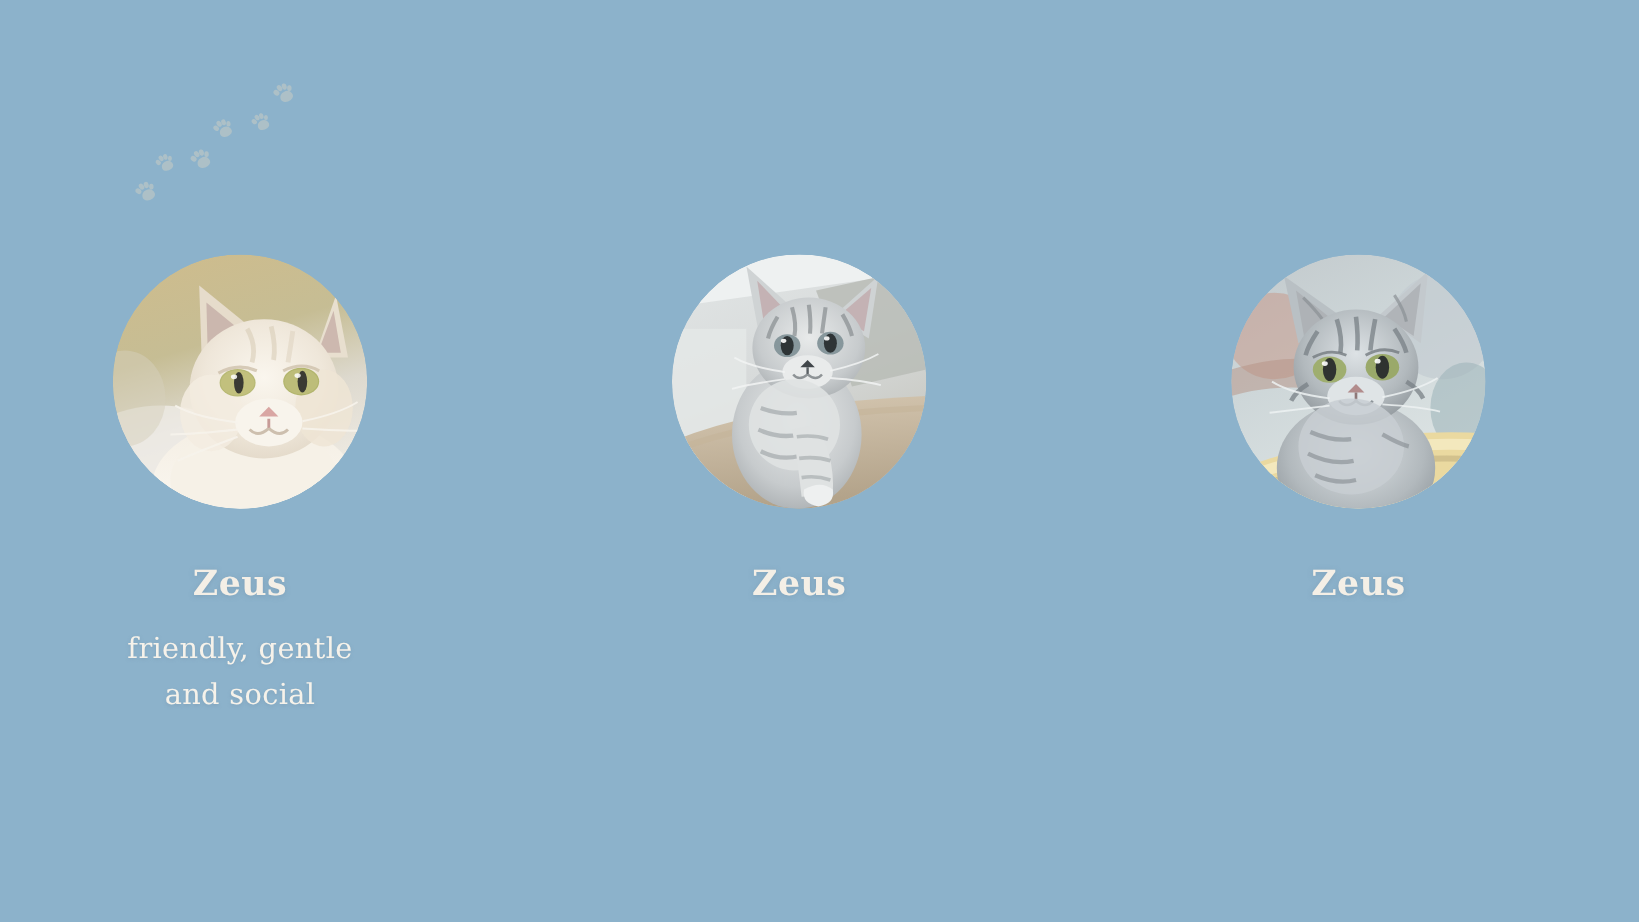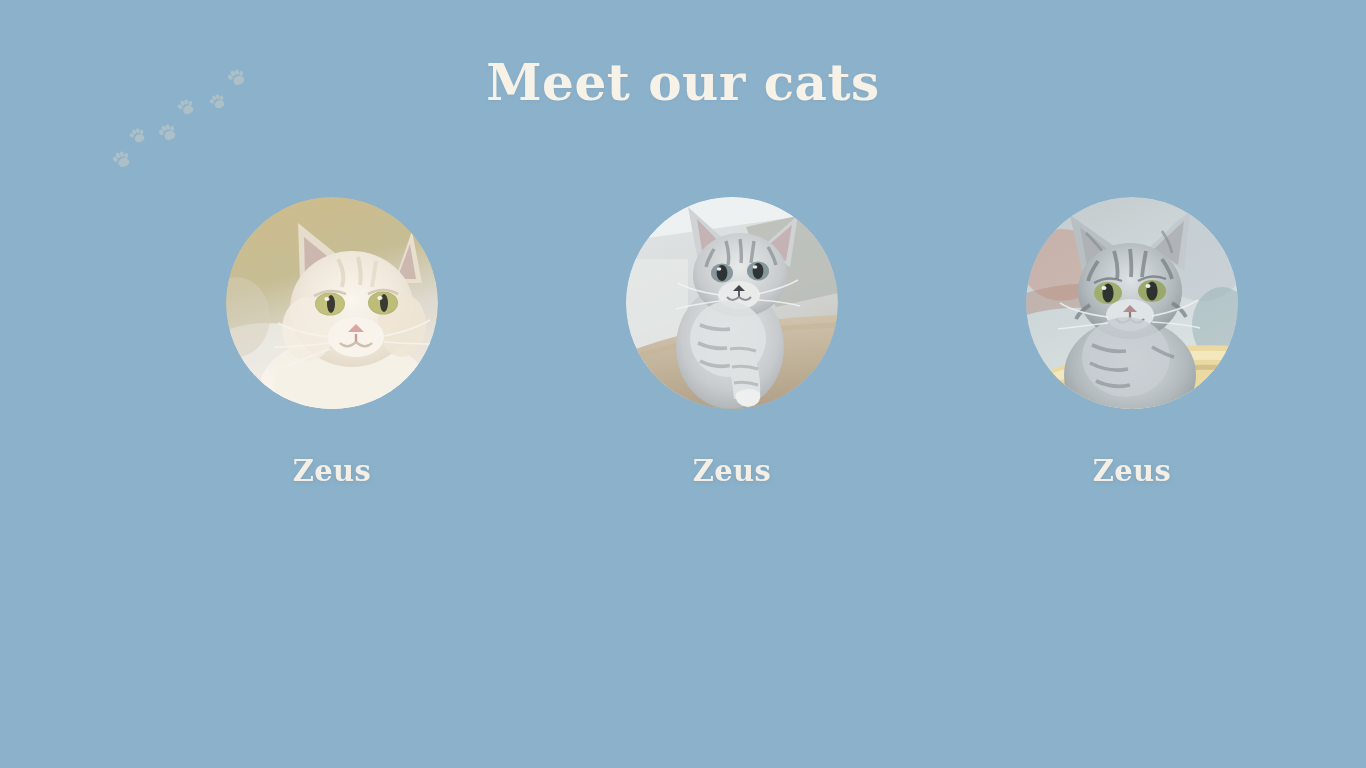--- a/index.html
+++ b/index.html
@@ -46,25 +46,25 @@
     font-weight: 700;
     letter-spacing: 0.5px;
     color: #f7f2e8;
     line-height: 1.1;
     text-shadow: 0 1px 3px rgba(120,150,175,0.35);
   }
 
   
   .cards {
     position: absolute;
-    top: 197px;
+    top: 212px;
     left: 0;
     width: 1332px;
     display: flex;
-    justify-content: flex-end;
+    justify-content: space-between;
     align-items: flex-start;
   }
   .card {
     width: 400px;
     display: flex;
     flex-direction: column;
     align-items: center;
   }
   .photo {
     width: 212px;
@@ -157,21 +157,20 @@
         <svg width="20" height="20" viewBox="0 0 24 24">
           <ellipse cx="6.4" cy="8.1" rx="2.5" ry="3.2" fill="#c9cdc4" transform="rotate(-22 6.4 8.1)"></ellipse>
           <ellipse cx="11.3" cy="5.5" rx="2.4" ry="3.3" fill="#c9cdc4" transform="rotate(-8 11.3 5.5)"></ellipse>
           <ellipse cx="16.2" cy="6.3" rx="2.4" ry="3.2" fill="#c9cdc4" transform="rotate(10 16.2 6.3)"></ellipse>
           <ellipse cx="20.0" cy="10.1" rx="2.2" ry="2.9" fill="#c9cdc4" transform="rotate(26 20 10.1)"></ellipse>
           <path d="M7.2 15.4 q1.2 -4.6 6.2 -4.6 q5.4 0 6.4 4.8 q0.9 4.6 -4.2 5.6 q-3.2 0.6 -5.8 -0.8 q-3.1 -1.7 -2.6 -5 z" fill="#c9cdc4"></path>
         </svg>
       </div>
     </div>
 
-  <div class="title">Meet our cats</div>
 
   <div class="cards">
 
     <div class="card card-zeus">
       <div class="photo">
         <svg viewBox="0 0 212 212" xmlns="http://www.w3.org/2000/svg" aria-hidden="true">
           <defs>
             <clipPath id="clipZ">
                 <circle cx="106" cy="106" r="106"></circle>
               </clipPath>
@@ -234,20 +233,21 @@
               <path d="M104 140 q-34 -4 -52 -14"></path>
               <path d="M104 146 q-36 4 -56 4"></path>
               <path d="M104 152 q-32 12 -50 20"></path>
               <path d="M158 139 q30 -6 46 -16"></path>
               <path d="M158 145 q32 2 50 2"></path>
             </g>
           </g>
         </svg>
       </div>
       <div class="cat-name">Zeus</div>
+      <div class="cat-desc">friendly, gentle and social</div>
     </div>
 
     <div class="card card-bones">
       <div class="photo">
         <svg viewBox="0 0 212 212" xmlns="http://www.w3.org/2000/svg" aria-hidden="true">
           <defs>
             <clipPath id="clipB">
                 <circle cx="106" cy="106" r="106"></circle>
               </clipPath>
             <linearGradient id="bWall" x1="0" y1="0" x2="0.4" y2="1">

